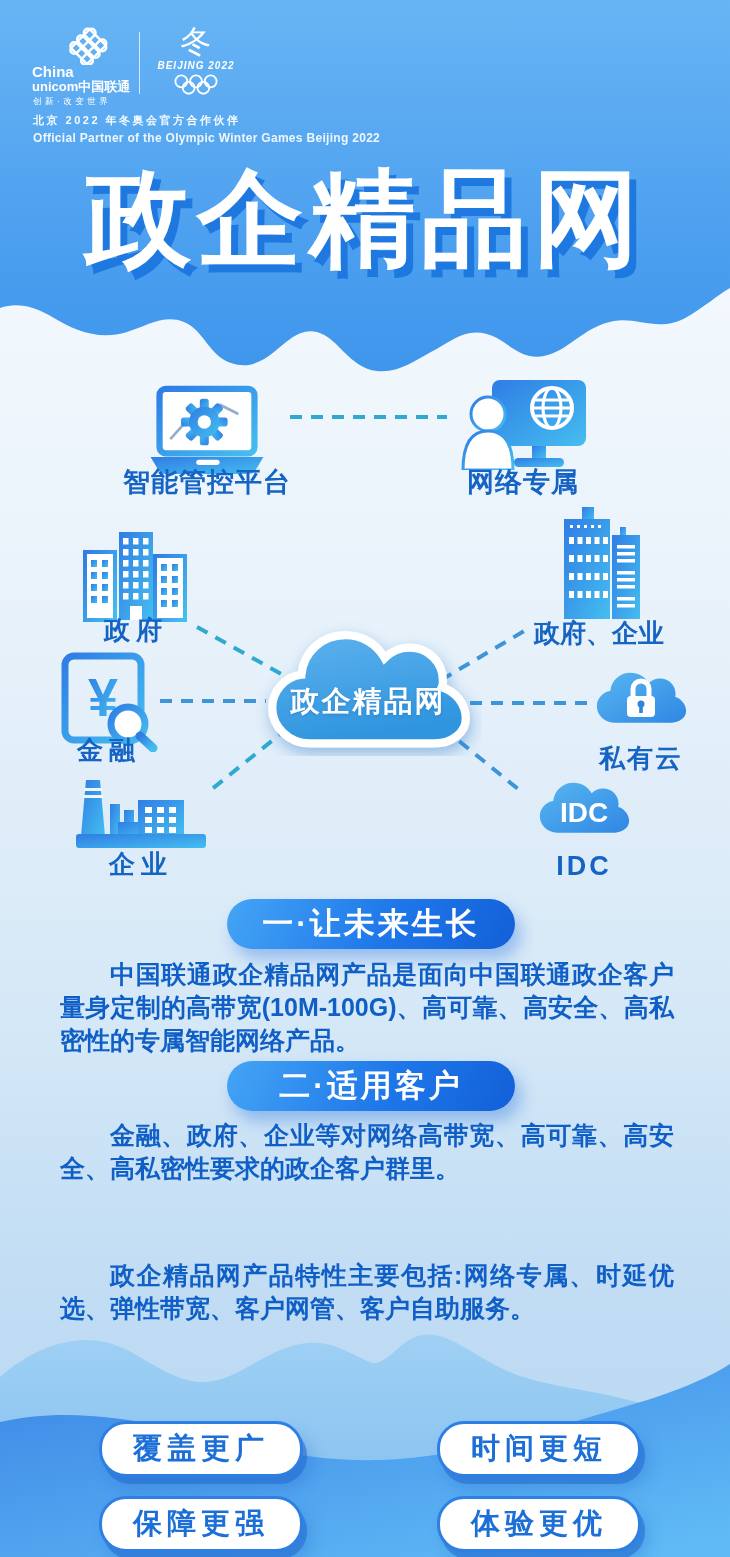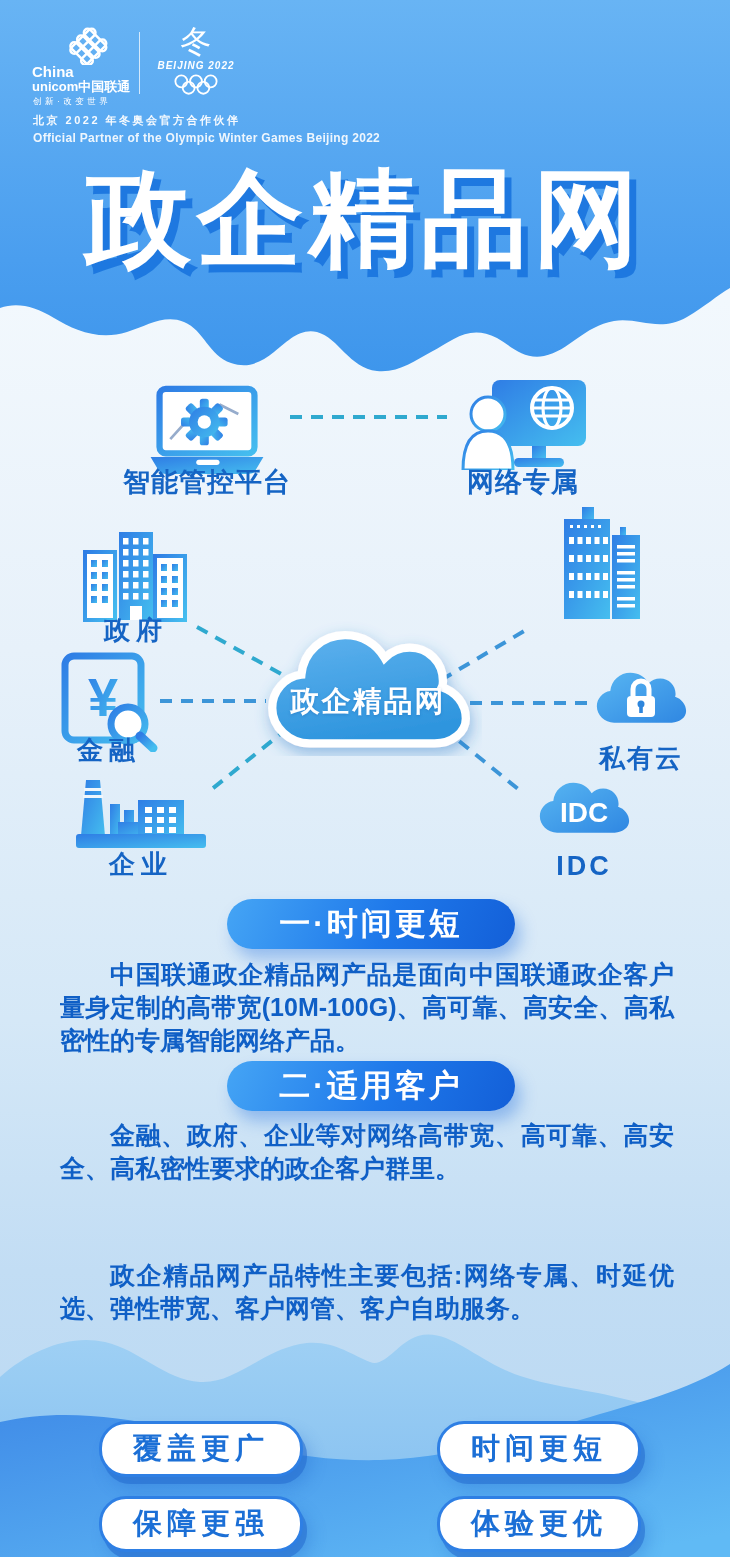--- a/index.html
+++ b/index.html
@@ -292,20 +292,21 @@
       <rect x="69" y="40" width="18" height="3.5"></rect>
         <rect x="69" y="47" width="18" height="3.5"></rect>
         <rect x="69" y="54" width="18" height="3.5"></rect>
       <rect x="69" y="66" width="18" height="3.5"></rect>
         <rect x="69" y="73" width="18" height="3.5"></rect>
         <rect x="69" y="80" width="18" height="3.5"></rect>
       <rect x="69" y="92" width="18" height="3.5"></rect>
         <rect x="69" y="99" width="18" height="3.5"></rect>
     </g>
   </svg>
+  <div class="node-label lbl-gove">政府、企业</div>
 
   <svg class="icon-fin" viewBox="0 0 98 100">
     <defs>
         <linearGradient id="lg5" x1="0" y1="0" x2="1" y2="1">
           <stop offset="0" stop-color="#2F7DE5"></stop>
           <stop offset="1" stop-color="#45BEEF"></stop>
         </linearGradient>
       </defs>
     <rect x="5" y="4" width="76" height="84" rx="9" fill="none" stroke="url(#lg5)" stroke-width="7"></rect>
     <text x="43" y="64" text-anchor="middle" font-size="54" font-weight="bold" fill="url(#lg5)">¥</text>
@@ -386,21 +387,21 @@
           <stop offset="0" stop-color="#58B6F2"></stop>
           <stop offset="1" stop-color="#2F87E2"></stop>
         </linearGradient>
       </defs>
     <path transform="translate(2,4) scale(0.48)" fill="url(#lgI)" d="M164 118 H44 C24 118 8 102 8 84 C8 68 20 54 36 52 C38 30 56 14 78 14 C94 14 108 22 116 36 C122 30 130 26 140 26 C158 26 172 40 172 58 C172 60 172 62 171 64 C184 68 194 80 194 94 C194 107 181 118 164 118 Z"></path>
     <text x="50" y="50" text-anchor="middle" font-size="28" font-weight="bold" fill="#fff">IDC</text>
   </svg>
   <div class="node-label lbl-idc">IDC</div>
 
   <div class="section-pill pill-1">
-    <span>一·时间更短</span>
+    <span>一·让未来生长</span>
   </div>
   <p class="section-body body-1">中国联通政企精品网产品是面向中国联通政企客户量身定制的高带宽(10M-100G)、高可靠、高安全、高私密性的专属智能网络产品。</p>
 
   <div class="section-pill pill-2">
     <span>二·适用客户</span>
   </div>
   <p class="section-body body-2">金融、政府、企业等对网络高带宽、高可靠、高安全、高私密性要求的政企客户群里。</p>
 
   <p class="section-body body-3">政企精品网产品特性主要包括:网络专属、时延优选、弹性带宽、客户网管、客户自助服务。</p>
 

